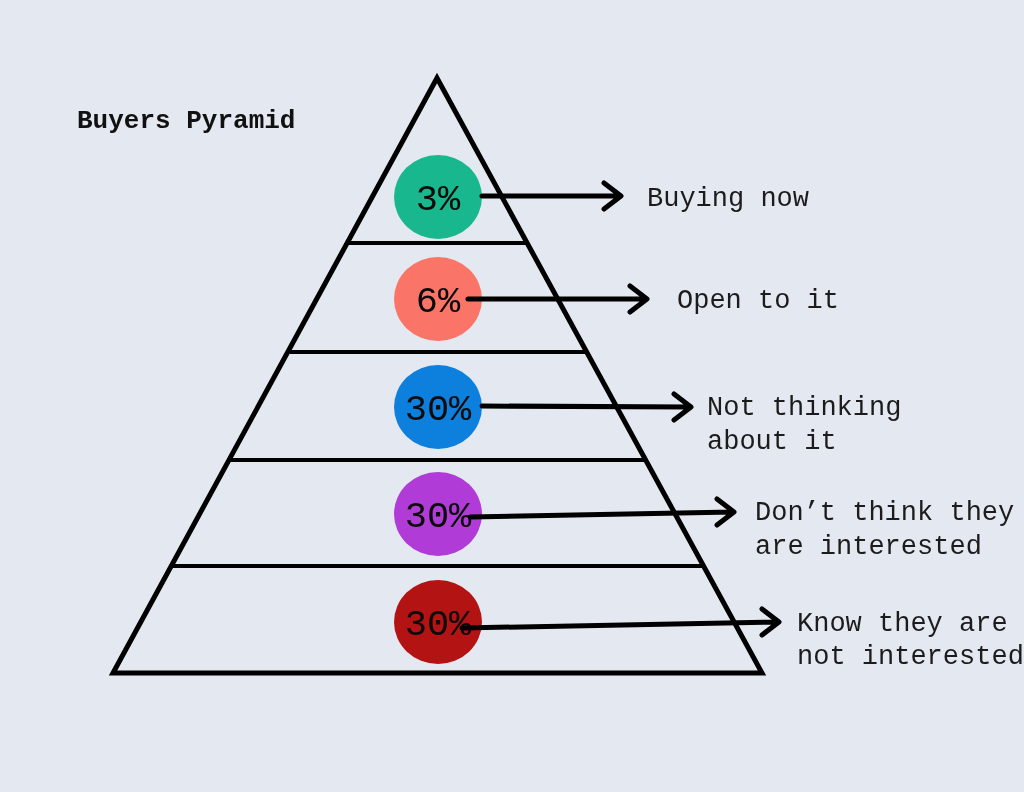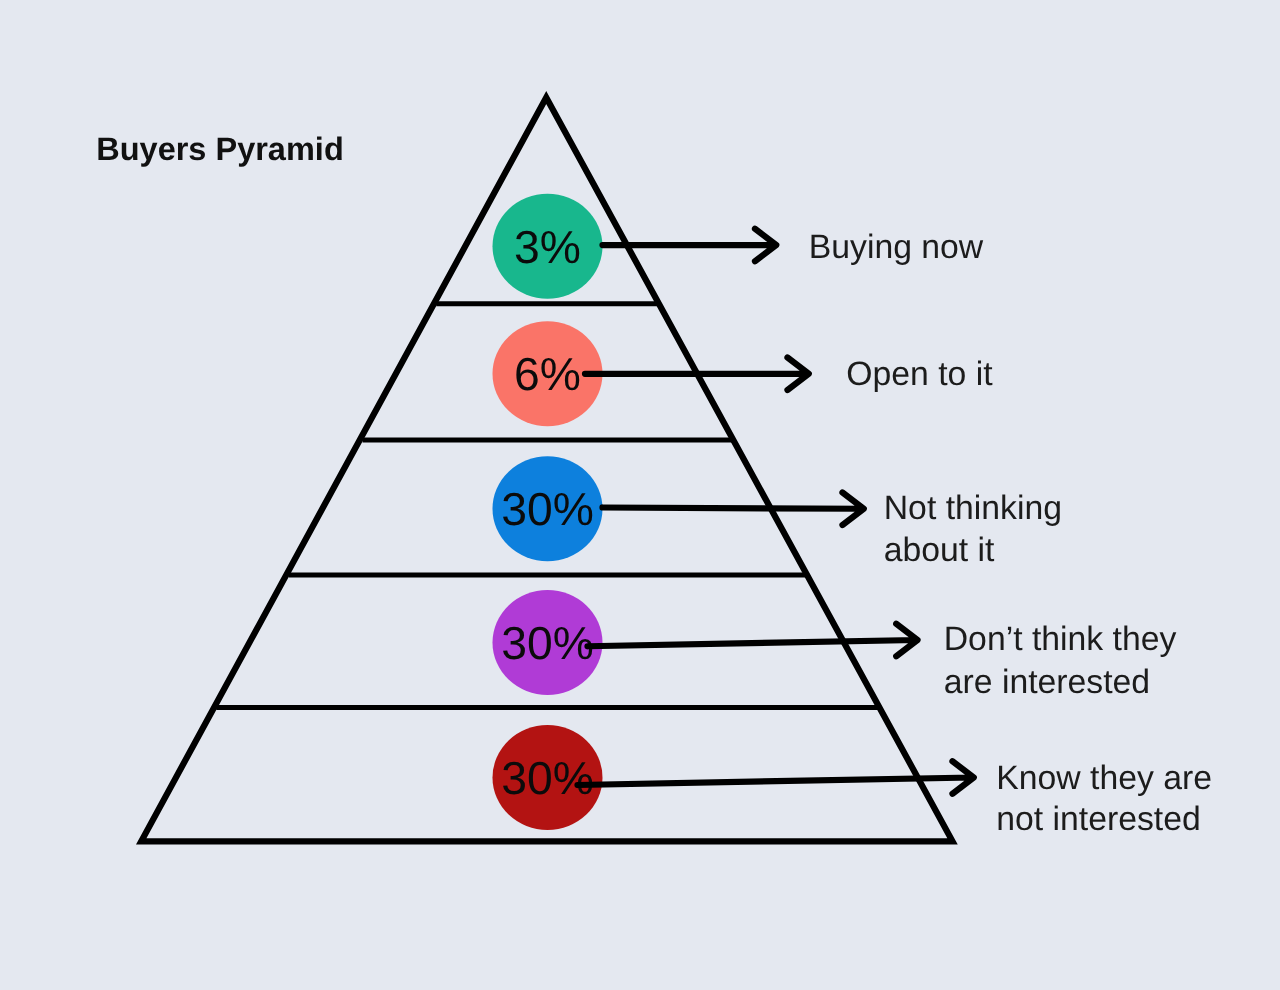--- a/index.html
+++ b/index.html
@@ -8,20 +8,21 @@
     width: 1024px;
     height: 792px;
     background: #e4e8f0;
     font-family: "Liberation Sans", sans-serif;
     overflow: hidden;
   }
   .stage {
     position: relative;
     width: 1024px;
     height: 576px;
+    font-family: Liberation Mono, monospace;
   }
   svg { display: block; }
   .title-text {
     font-size: 26px;
     font-weight: 700;
     fill: #111111;
   }
   .percent-text {
     font-size: 37px;
     font-weight: 400;

